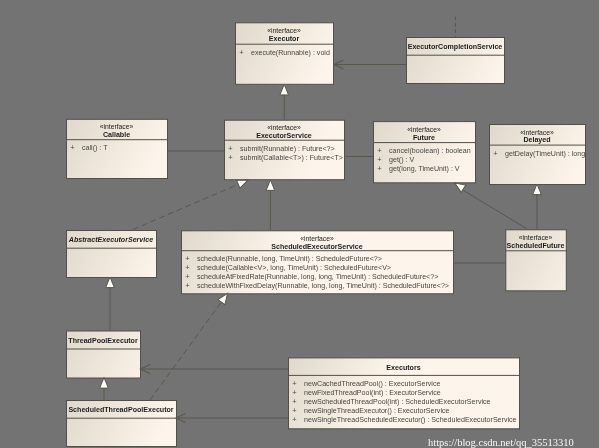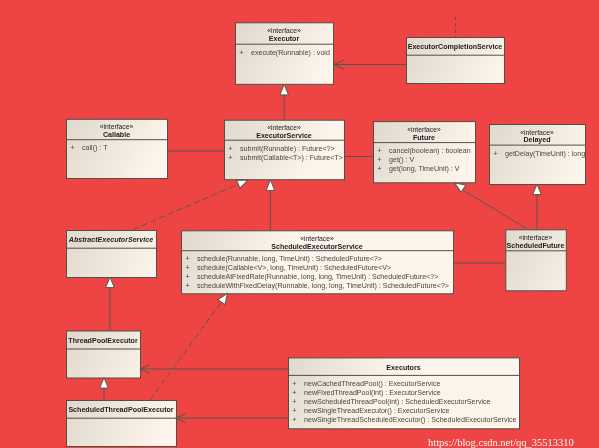--- a/index.html
+++ b/index.html
@@ -1,20 +1,20 @@
 <!DOCTYPE html>
 <html><head>
 <meta charset="utf-8">
 <title>UML Class Diagram</title>
 <style>
   html,body{margin:0;padding:0;background:#ffffff;}
   body{width:599px;height:448px;overflow:hidden;
        font-family:"Liberation Sans",sans-serif;
        -webkit-font-smoothing:antialiased;}
-  #stage{position:relative;width:599px;height:448px;background:#ef4444;overflow:hidden;}
+  #stage{position:relative;width:599px;height:448px;background:#737373;overflow:hidden;}
   #relations{position:absolute;left:0;top:0;}
   #relations text{font-family:"Liberation Sans",sans-serif;}
   .watermark{position:absolute;left:428px;top:437px;font-size:10.5px;color:#fafafa;
              font-family:"Liberation Serif",serif;white-space:nowrap;}
 </style>
 </head>
 <body>
 
 <div id="stage">
 

